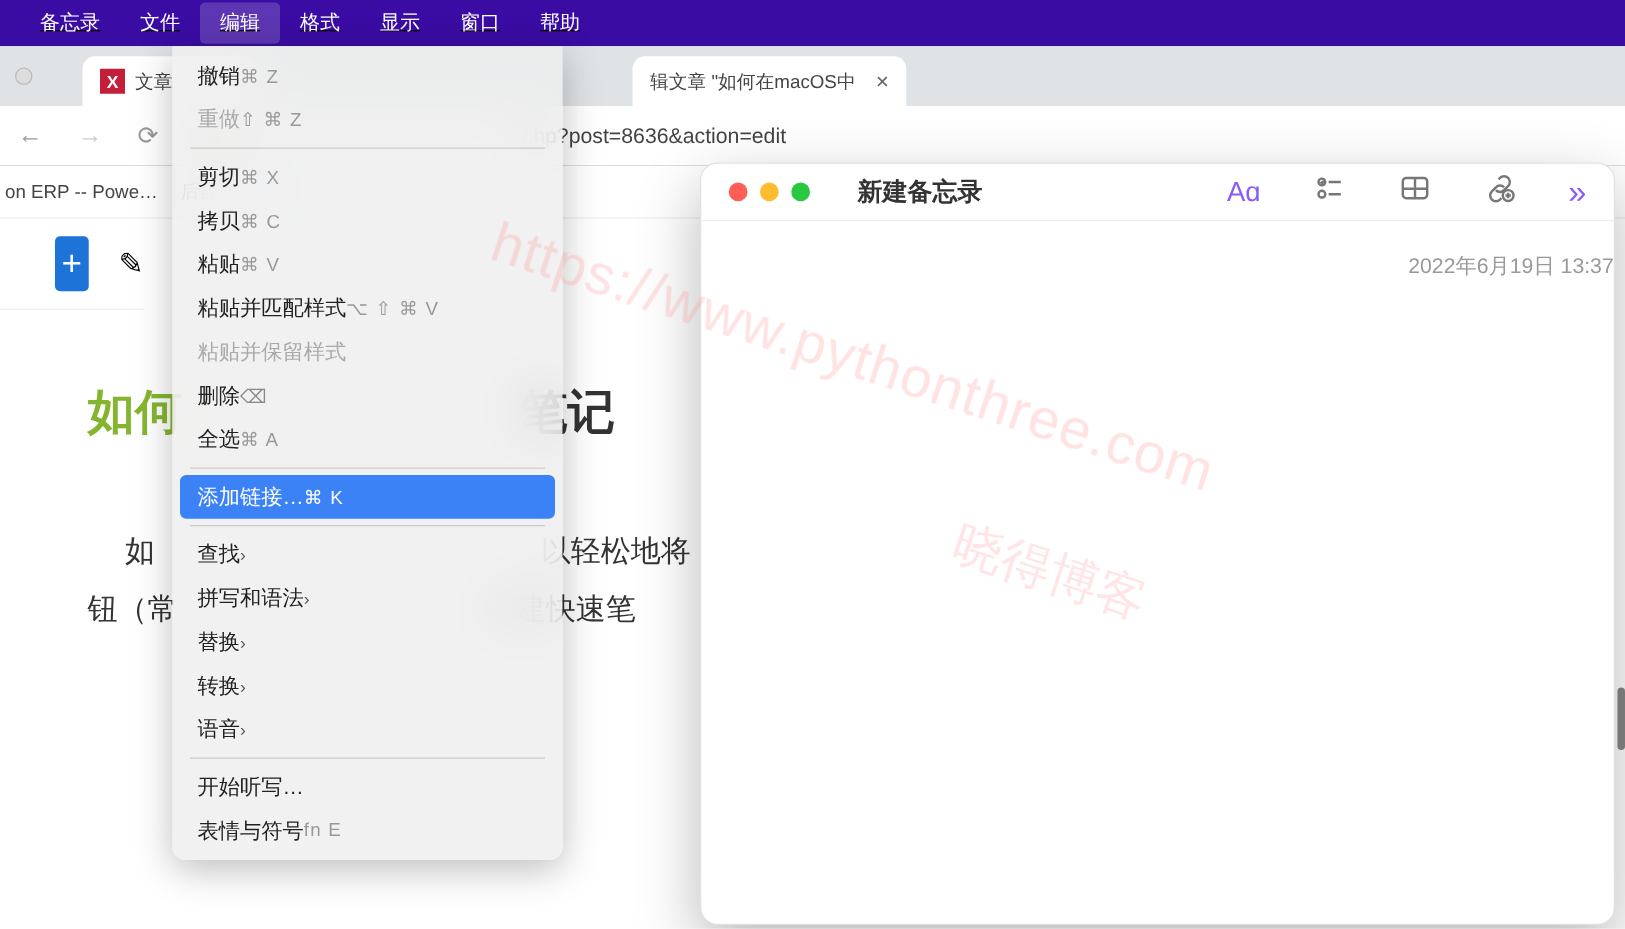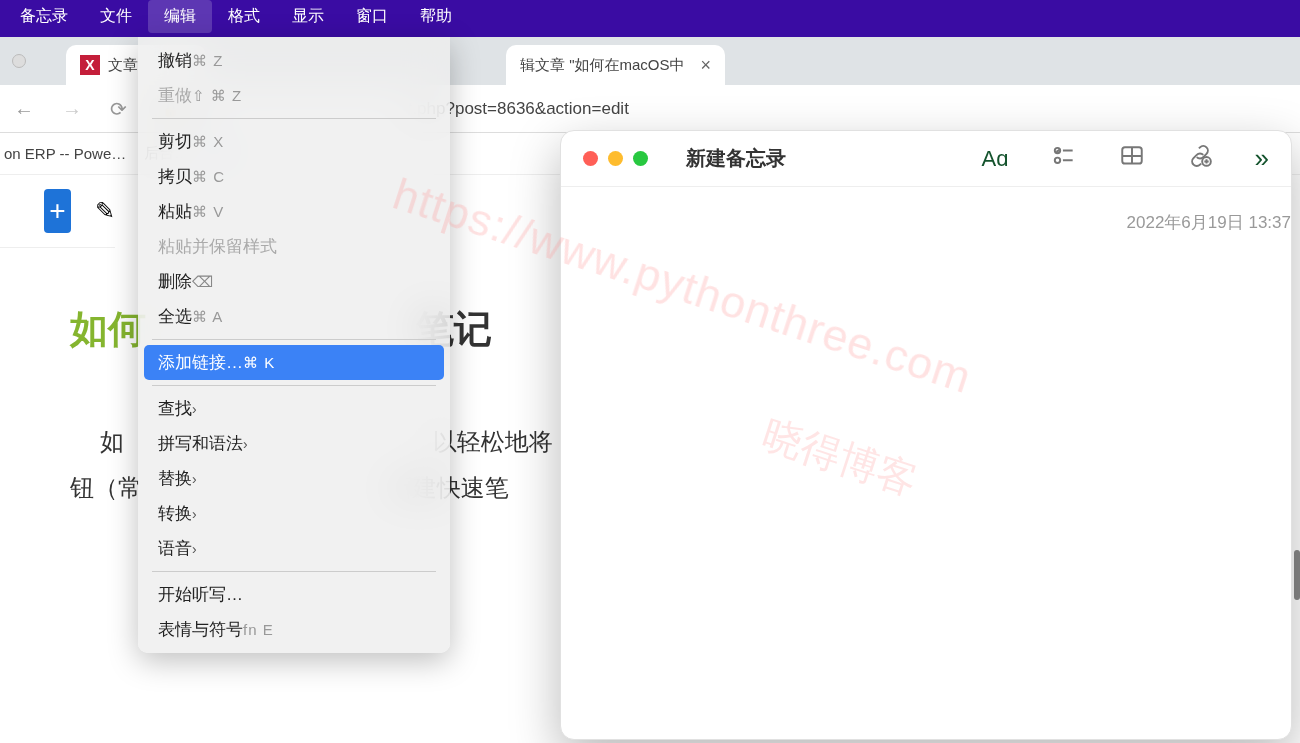--- a/index.html
+++ b/index.html
@@ -1,19 +1,19 @@
 <!DOCTYPE html>
 <html><head>
 <meta charset="utf-8">
 <style>
 * { margin: 0; padding: 0; box-sizing: border-box; font-family: -apple-system, "PingFang SC", "Helvetica Neue", sans-serif; }
 body { width: 1300px; height: 743px; background: #fff; overflow: hidden; position: relative; }
 
 
-.menubar { width: 100%; height: 37px; background: #3a0ca3; display: flex; align-items: flex-start; padding-left: 4px; }
+.menubar { width: 100%; height: 37px; background: #3a0ca3; display: flex; align-items: center; padding-left: 16px; text-decoration: underline; }
 .menubar-item { color: #fff; font-size: 16px; font-weight: 500; padding: 6px 16px; cursor: default; }
 .menubar-item.active { background: rgba(255,255,255,0.18); border-radius: 4px; }
 
 
 .browser { position: absolute; top: 37px; left: 0; width: 1300px; }
 .tabs { display: flex; align-items: center; height: 48px; background: #dfe3e6; padding-left: 12px; gap: 0; }
 .tab-dot { width: 14px; height: 14px; border-radius: 50%; background: #ddd; border: 1px solid #bbb; margin-right: 40px; }
 .tab { display: flex; align-items: center; height: 40px; padding: 0 14px; background: #fff; border-radius: 10px 10px 0 0; gap: 8px; margin-top: 8px; min-width: 140px; }
 .tab2 { background: transparent; }
 .tab .favicon { width: 20px; height: 20px; background: #c41e3a; color: #fff; display: flex; align-items: center; justify-content: center; font-weight: bold; font-size: 14px; }
@@ -46,27 +46,27 @@
 .menu-row.disabled { color: #aaa; }
 .menu-row.highlight { background: #3b82f6; color: #fff; }
 .menu-row .sc { font-size: 15px; color: #999; letter-spacing: 1px; }
 .menu-row.highlight .sc { color: #fff; }
 .menu-row .arrow { font-size: 14px; color: #555; }
 .menu-sep { height: 1px; background: #ccc; margin: 5px 8px; }
 .del-icon { font-size: 15px; color: #888; }
 
 
 .notes { position: absolute; top: 130px; left: 560px; width: 732px; height: 610px; background: #fff; border-radius: 14px; box-shadow: 0 18px 50px rgba(0,0,0,0.28); border: 1px solid #e1e1e1; z-index: 30; overflow: hidden; }
-.notes-titlebar { display: flex; align-items: center; height: 56px; padding: 0 22px; border-bottom: 1px solid #eee; gap: 10px; }
+.notes-titlebar { display: flex; align-items: center; height: 46px; padding: 0 22px; border-bottom: 1px solid #eee; gap: 10px; }
 .tlight { width: 15px; height: 15px; border-radius: 50%; }
 .tl-red { background: #ff5f57; }
 .tl-yel { background: #febc2e; }
 .tl-grn { background: #28c840; }
 .notes-title { font-size: 20px; font-weight: 600; color: #333; margin-left: 28px; }
-.notes-tools { margin-left: auto; display: flex; gap: 42px; align-items: center; color: #14532d; font-size: 22px; }
+.notes-tools { margin-left: auto; display: flex; gap: 42px; align-items: center; color: #8b5cf6; font-size: 22px; }
 .notes-tools svg { width: 26px; height: 26px; }
 .notes-body { padding-top: 24px; text-align: right; }
 .notes-date { font-size: 17px; color: #999; }
 
 
 .wmark { position: absolute; top: 260px; left: 380px; font-size: 45px; color: rgba(255,140,140,0.25); transform: rotate(18deg); z-index: 60; pointer-events: none; font-weight: 400; white-space: nowrap; letter-spacing: 1px; }
 .wmark2 { position: absolute; top: 430px; left: 760px; font-size: 40px; color: rgba(255,150,150,0.25); transform: rotate(18deg); z-index: 60; pointer-events: none; }
 .rightedge { position: absolute; right: 0; top: 550px; width: 6px; height: 50px; background: #888; border-radius: 3px; }
 </style>
 </head>
@@ -197,20 +197,24 @@
       <span class="sc">⌘ X</span>
     </div>
   <div class="menu-row">
       <span>拷贝</span>
       <span class="sc">⌘ C</span>
     </div>
   <div class="menu-row">
       <span>粘贴</span>
       <span class="sc">⌘ V</span>
     </div>
+  <div class="menu-row">
+      <span>粘贴并匹配样式</span>
+      <span class="sc">⌥ ⇧ ⌘ V</span>
+    </div>
   <div class="menu-row disabled">
       <span>粘贴并保留样式</span>
       <span class="sc"></span>
     </div>
   <div class="menu-row">
       <span>删除</span>
       <span class="del-icon">⌫</span>
     </div>
   <div class="menu-row">
       <span>全选</span>

